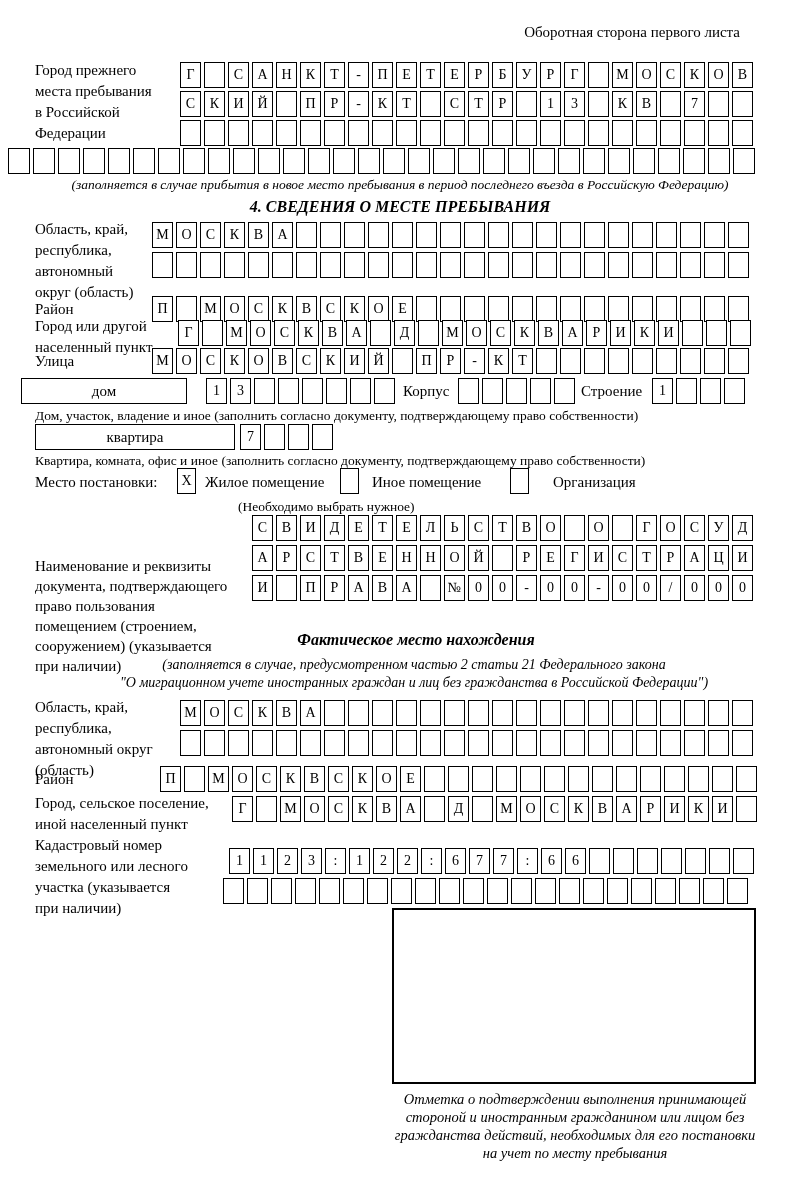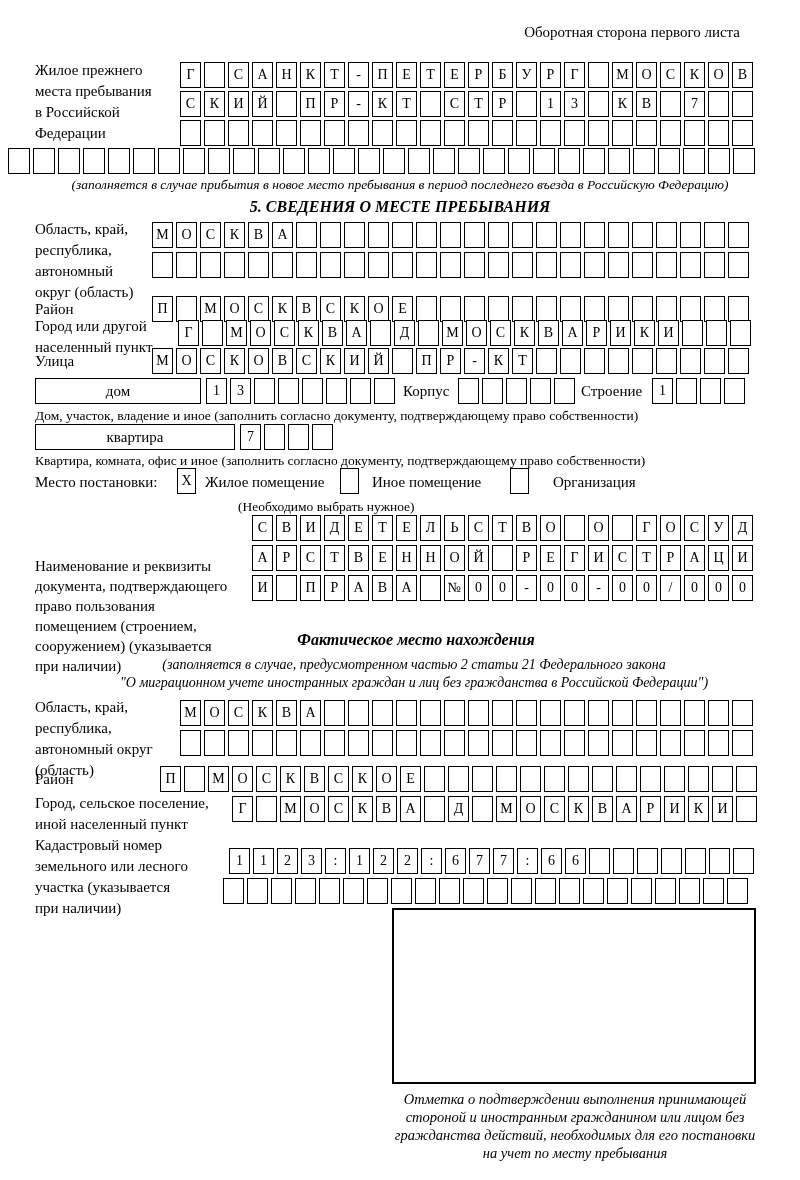--- a/index.html
+++ b/index.html
@@ -32,21 +32,21 @@
   .stampnote{font-size:14.5px;}
 </style>
 </head>
 <body>
 
 <div class="page">
 
   <div class="abs lbl" style="top:22px; right:60px;">Оборотная сторона первого листа</div>
 
   <div class="abs lbl lines" style="top:60px; left:35px;">
-      <div>Жилое прежнего</div>
+      <div>Город прежнего</div>
       <div>места пребывания</div>
       <div>в Российской</div>
       <div>Федерации</div>
     </div>
   <div class="abs cells" style="top:62px; left:180px;">
       <div class="cell">Г</div>
       <div class="cell"></div>
       <div class="cell">С</div>
       <div class="cell">А</div>
       <div class="cell">Н</div>
@@ -149,21 +149,21 @@
       <div class="cell wide"></div>
       <div class="cell wide"></div>
       <div class="cell wide"></div>
       <div class="cell wide"></div>
       <div class="cell wide"></div>
       <div class="cell wide"></div>
       <div class="cell wide"></div>
     </div>
   <div class="abs note center" style="top:177px; left:0; width:800px;">(заполняется в случае прибытия в новое место пребывания в период последнего въезда в Российскую Федерацию)</div>
 
-  <div class="abs heading center" style="top:198px; left:0; width:800px;">5. СВЕДЕНИЯ О МЕСТЕ ПРЕБЫВАНИЯ</div>
+  <div class="abs heading center" style="top:198px; left:0; width:800px;">4. СВЕДЕНИЯ О МЕСТЕ ПРЕБЫВАНИЯ</div>
 
   <div class="abs lbl lines" style="top:219px; left:35px;">
       <div>Область, край,</div>
       <div>республика,</div>
       <div>автономный</div>
       <div>округ (область)</div>
     </div>
   <div class="abs cells" style="top:222px; left:152px;">
       <div class="cell">М</div>
       <div class="cell">О</div>
@@ -301,21 +301,21 @@
       <div class="cell"></div>
       <div class="cell"></div>
       <div class="cell"></div>
       <div class="cell"></div>
       <div class="cell"></div>
       <div class="cell"></div>
       <div class="cell"></div>
       <div class="cell"></div>
     </div>
 
-  <div class="abs boxlabel" style="top:378px; left:35px; width:166px;">дом</div>
+  <div class="abs boxlabel" style="top:378px; left:21px; width:166px;">дом</div>
   <div class="abs cells" style="top:378px; left:206px;">
       <div class="cell">1</div>
       <div class="cell">3</div>
       <div class="cell"></div>
       <div class="cell"></div>
       <div class="cell"></div>
       <div class="cell"></div>
       <div class="cell"></div>
       <div class="cell"></div>
     </div>

